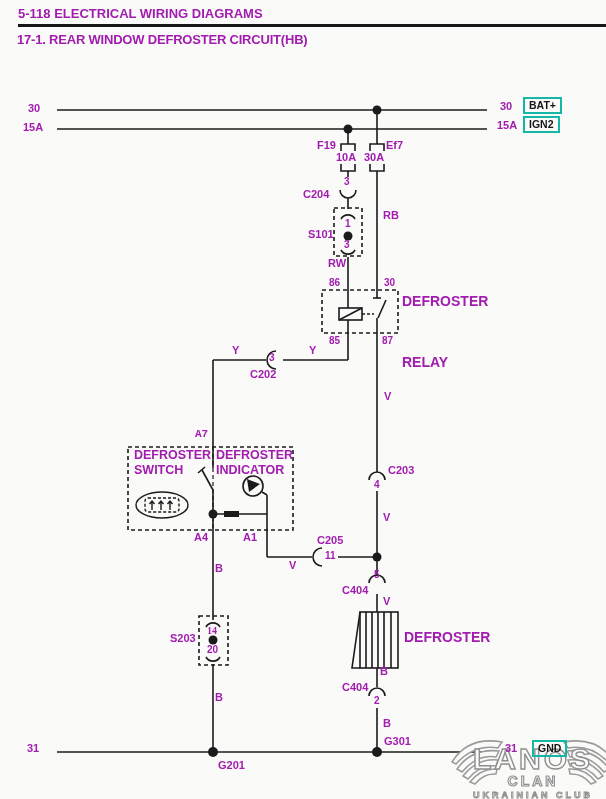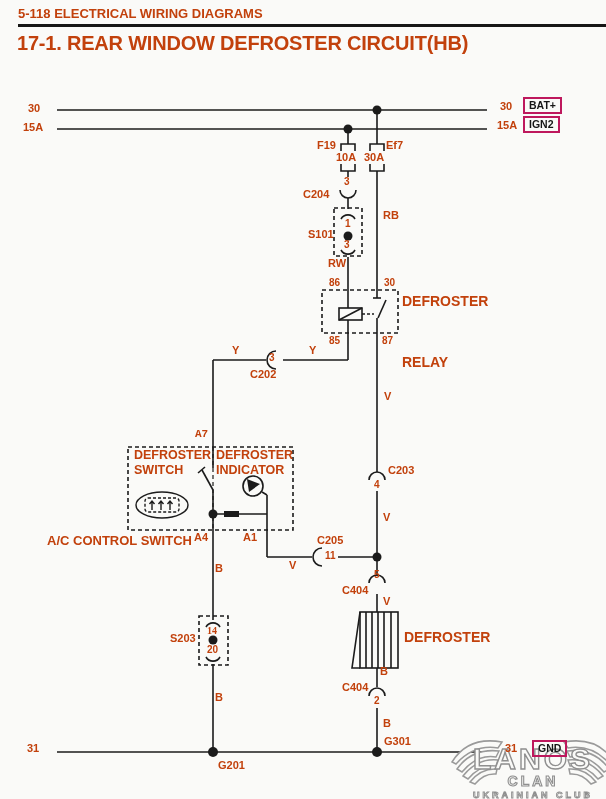--- a/index.html
+++ b/index.html
@@ -1,25 +1,25 @@
 <!DOCTYPE html>
 <html><head>
 <meta charset="utf-8">
 <style>
   html,body{margin:0;padding:0;background:#e8e8e8;}
   .page{position:relative;width:606px;height:799px;background:#fafaf8;
         font-family:"Liberation Sans",sans-serif;color:#161616;overflow:hidden;}
-  .t{position:absolute;white-space:nowrap;font-weight:bold;color:#c2410c;line-height:1.05;}
+  .t{position:absolute;white-space:nowrap;font-weight:bold;color:#a21caf;line-height:1.05;}
   .s10{font-size:10px;}
   .s11{font-size:11px;}
   .s12{font-size:12.5px;}
   .s13{font-size:13px;}
   .s14{font-size:14px;}
-  .s16{font-size:20px;letter-spacing:-0.2px;}
-  .tag{position:absolute;border:2px solid #be185d;font-weight:bold;font-size:10.5px;
+  .s16{font-size:13px;letter-spacing:-0.2px;}
+  .tag{position:absolute;border:2px solid #14b8a6;font-weight:bold;font-size:10.5px;
        padding:0 4px;line-height:13px;background:transparent;color:#161616;}
   .rule{position:absolute;background:#161616;}
   svg{position:absolute;left:0;top:0;}
   svg .wm-big{font-family:"Liberation Sans",sans-serif;font-weight:bold;letter-spacing:3px;}
 </style>
 </head>
 <body>
 
 <div class="page">
 
@@ -203,21 +203,20 @@
   <span class="t s10" style="left:269px;top:353px;">3</span>
   <span class="t s11" style="left:250px;top:369px;">C202</span>
 
   <span class="t s11" style="left:384px;top:391px;">V</span>
 
   <span class="t s11" style="left:195px;top:429px;font-family:Liberation Mono, monospace;">A7</span>
   <span class="t s12" style="left:134px;top:449px;">DEFROSTER</span>
   <span class="t s12" style="left:134px;top:464px;">SWITCH</span>
   <span class="t s12" style="left:216px;top:449px;">DEFROSTER</span>
   <span class="t s12" style="left:216px;top:464px;">INDICATOR</span>
-  <span class="t s13" style="left:47px;top:534px;">A/C CONTROL SWITCH</span>
   <span class="t s11" style="left:194px;top:532px;">A4</span>
   <span class="t s11" style="left:243px;top:532px;">A1</span>
 
   <span class="t s11" style="left:388px;top:465px;">C203</span>
   <span class="t s10" style="left:374px;top:480px;">4</span>
   <span class="t s11" style="left:383px;top:512px;">V</span>
   <span class="t s11" style="left:317px;top:535px;">C205</span>
   <span class="t s10" style="left:325px;top:551px;">11</span>
   <span class="t s11" style="left:289px;top:560px;">V</span>
   <span class="t s11" style="left:215px;top:563px;">B</span>

